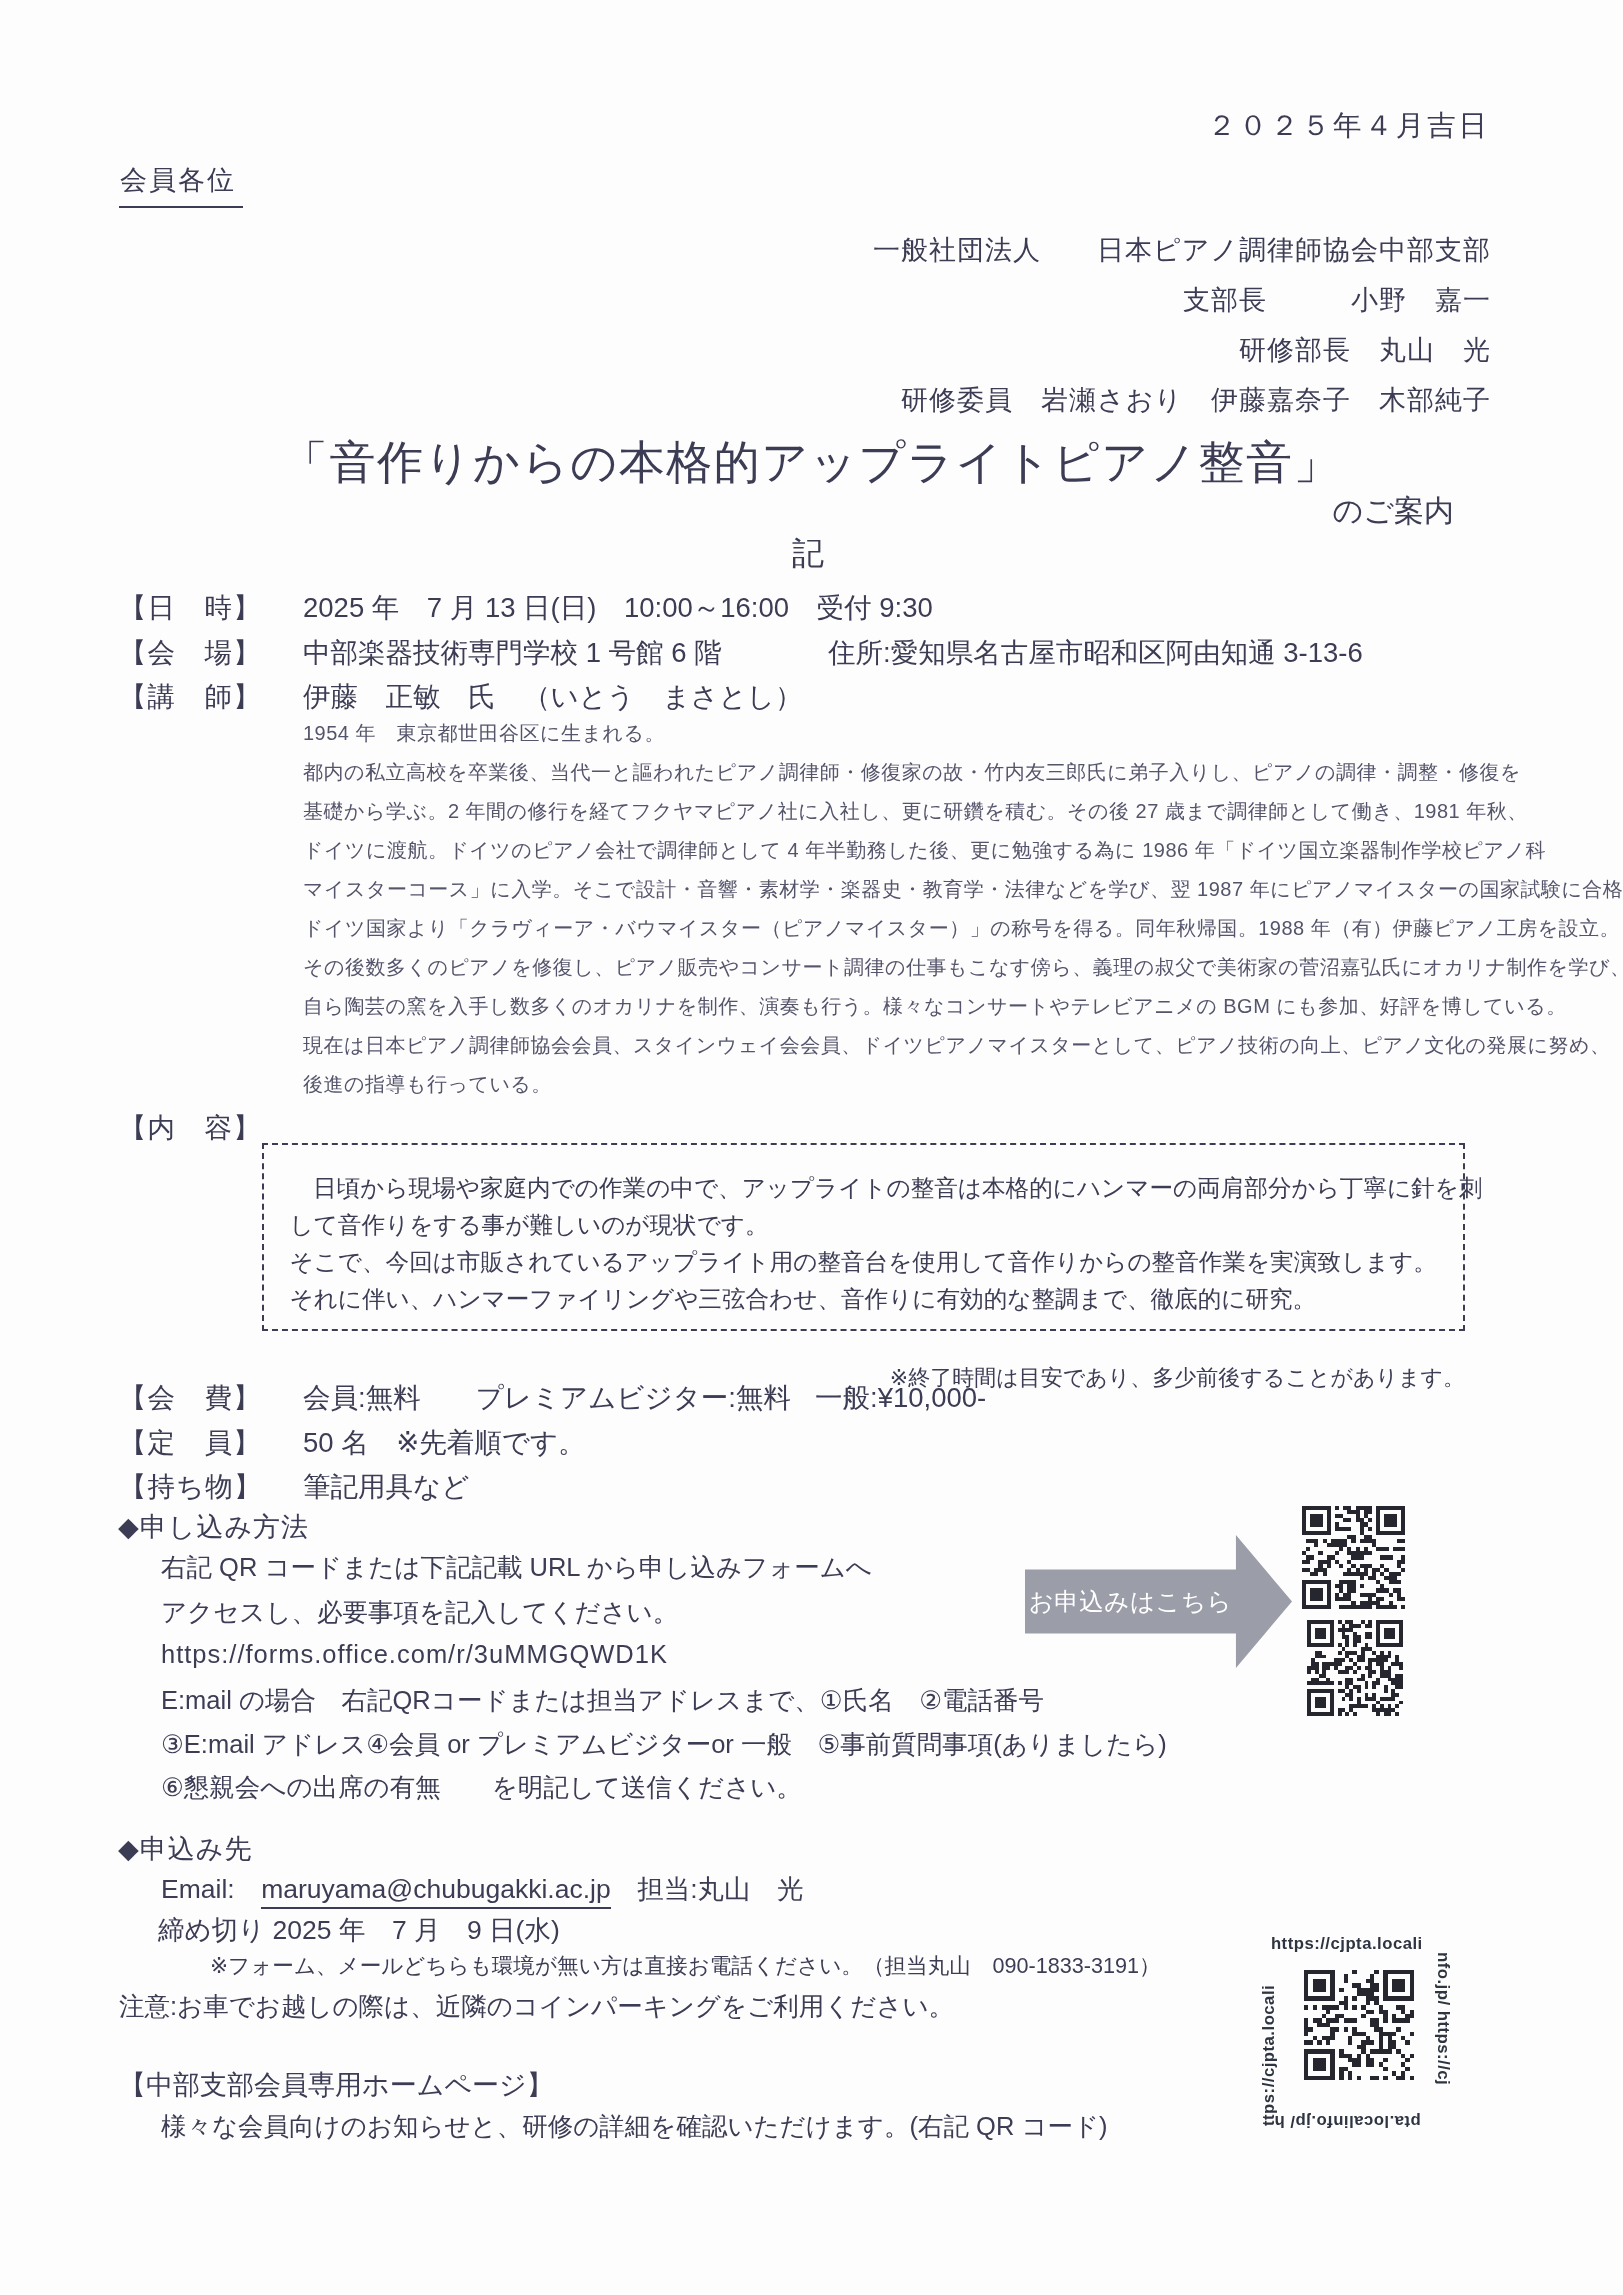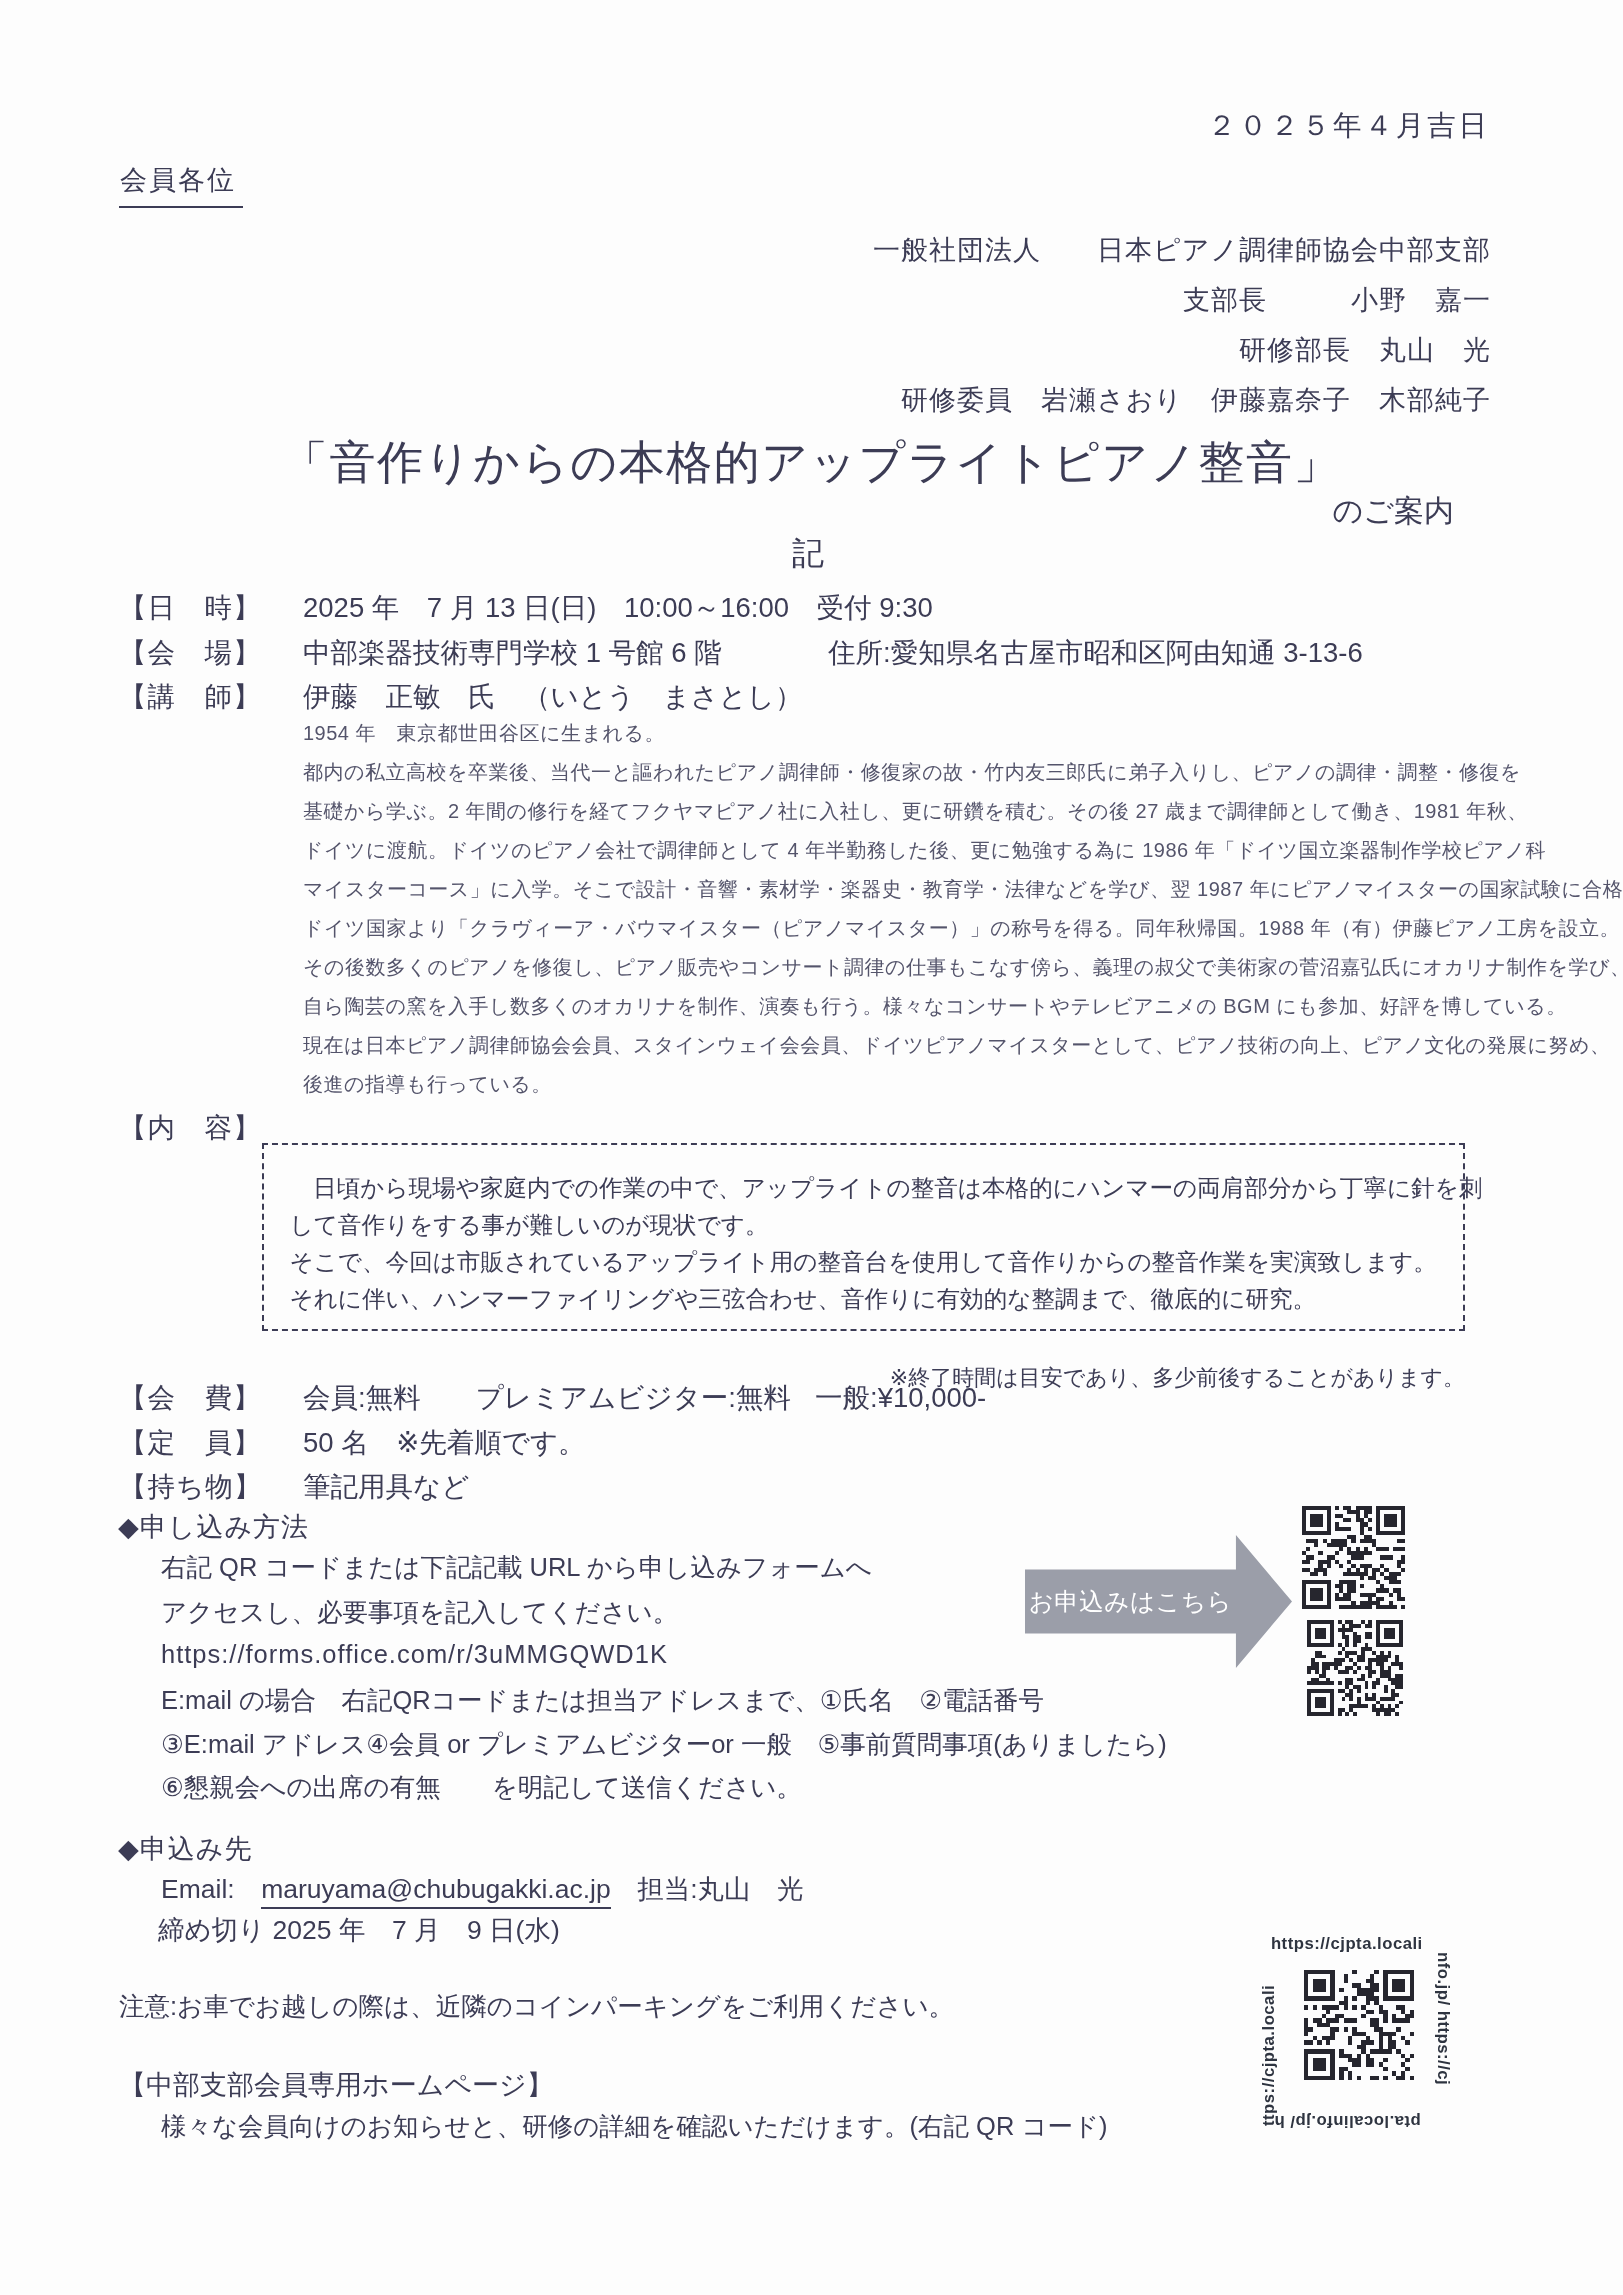--- a/index.html
+++ b/index.html
@@ -744,20 +744,21 @@
           <rect x="21" y="24" width="1" height="1"></rect>
           <rect x="23" y="24" width="1" height="1"></rect>
         </g>
       </svg></div>
 
   <div class="abs diamond" style="top:1831px">◆申込み先</div>
   <div class="abs emailline">
     <span>Email:　</span><a href="#">maruyama@chubugakki.ac.jp</a><span>　担当:丸山　光</span>
   </div>
   <div class="abs deadline">締め切り 2025 年　7 月　9 日(水)</div>
+  <div class="abs phonenote">※フォーム、メールどちらも環境が無い方は直接お電話ください。（担当丸山　090-1833-3191）</div>
   <div class="abs hph">【中部支部会員専用ホームページ】</div>
 
   <div class="abs parking">注意:お車でお越しの際は、近隣のコインパーキングをご利用ください。</div>
   <div class="abs hpt">様々な会員向けのお知らせと、研修の詳細を確認いただけます。(右記 QR コード)</div>
 
   <div class="abs qr3wrap">
     <div class="qr3side q3top">https://cjpta.locali</div>
     <div class="qr3side q3right">nfo.jp/ https://cj</div>
     <div class="qr3side q3bottom">pta.localinfo.jp/ h</div>
     <div class="qr3side q3left">ttps://cjpta.locali</div>

